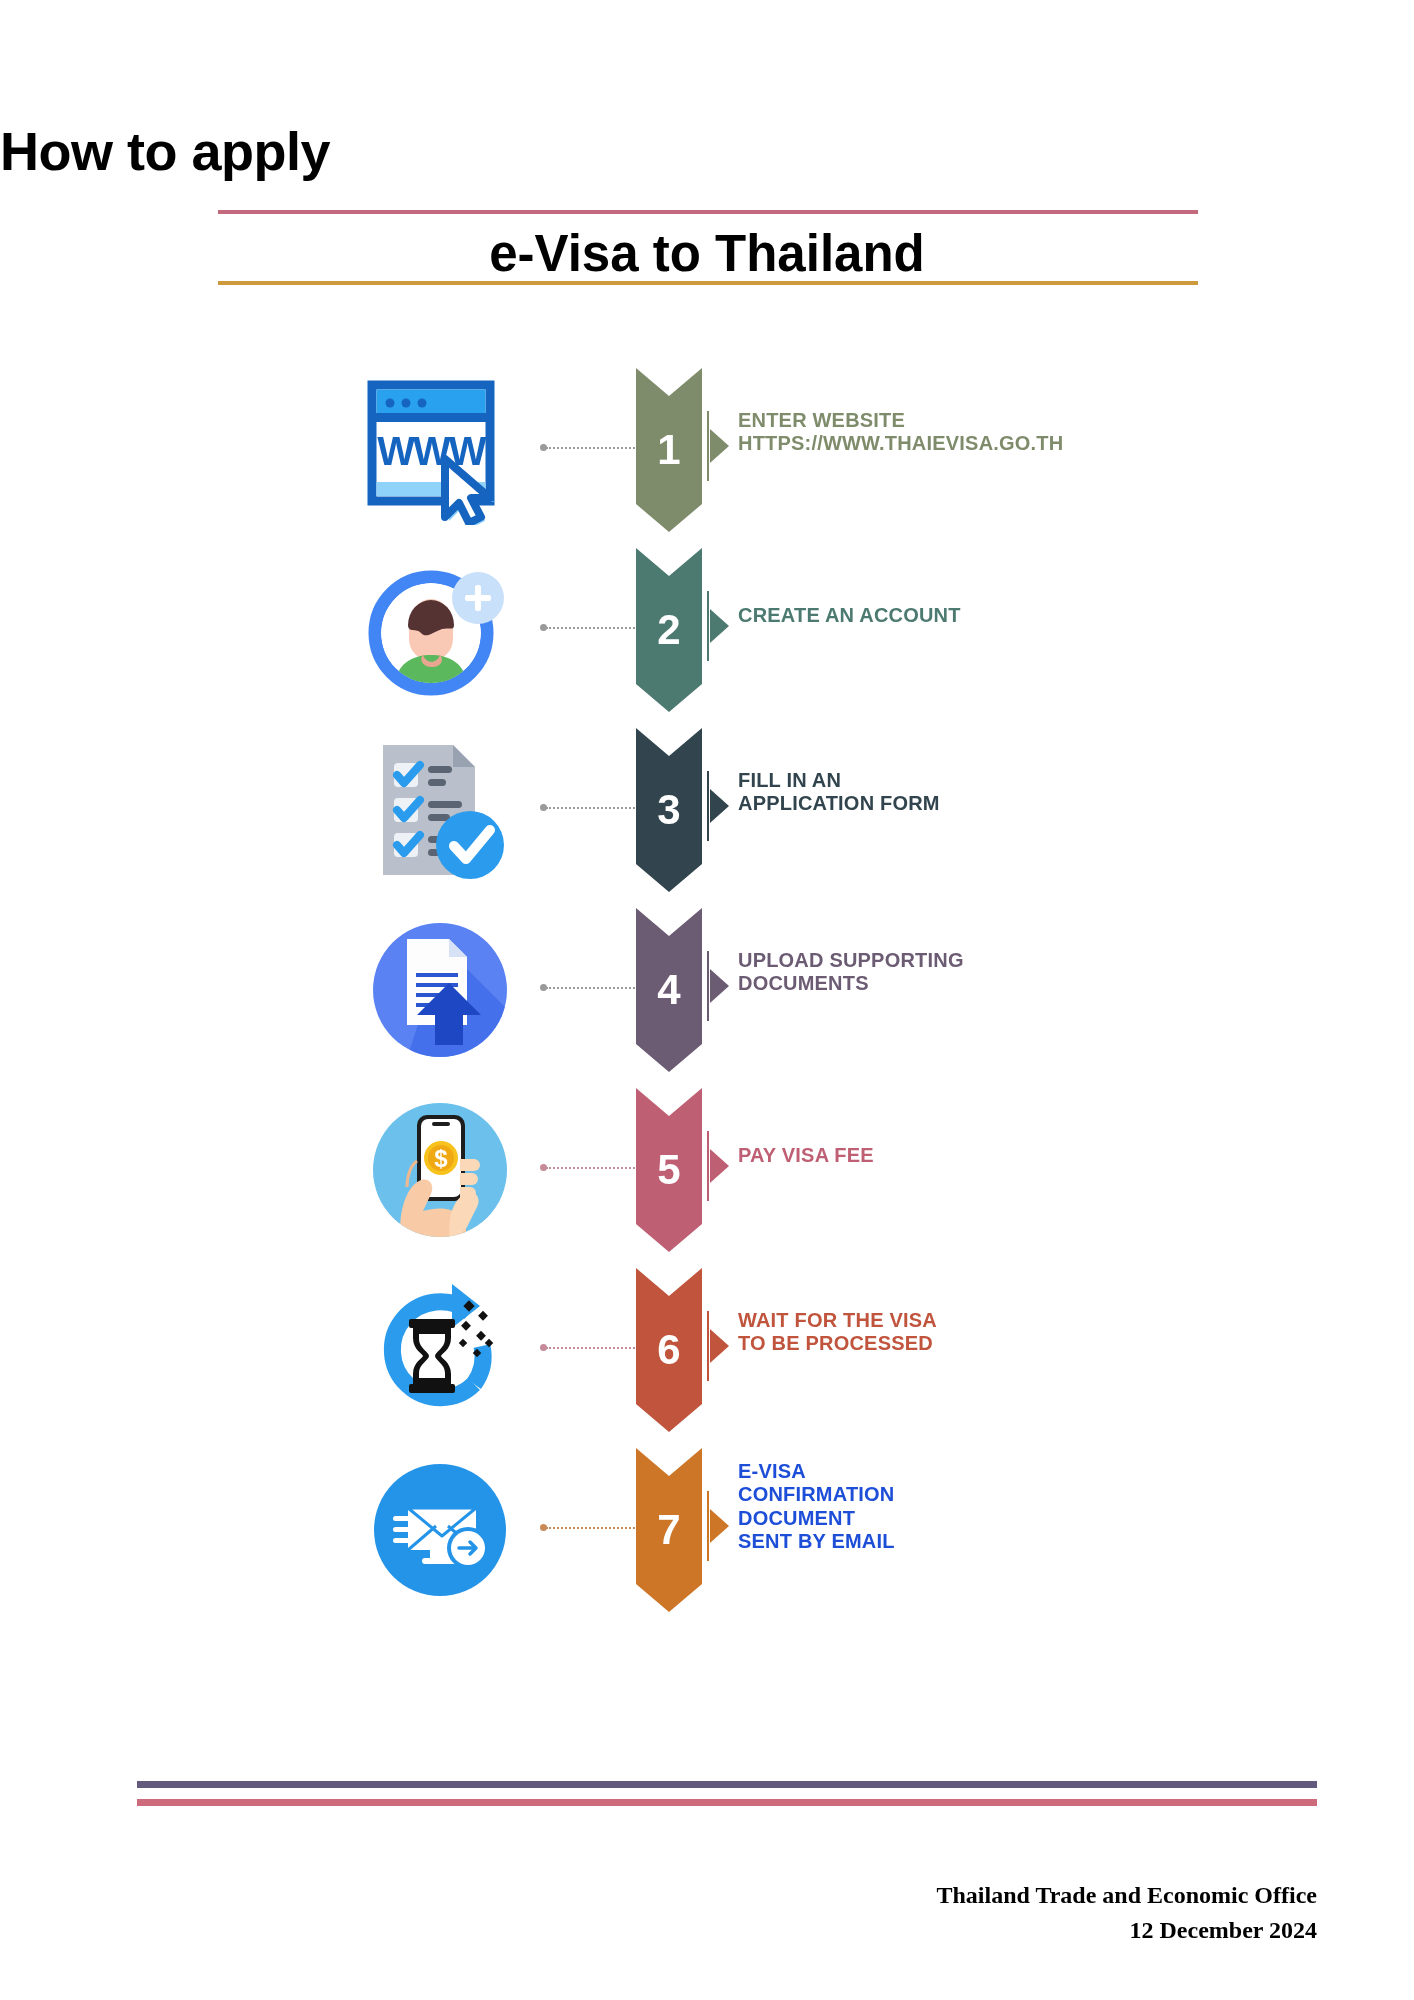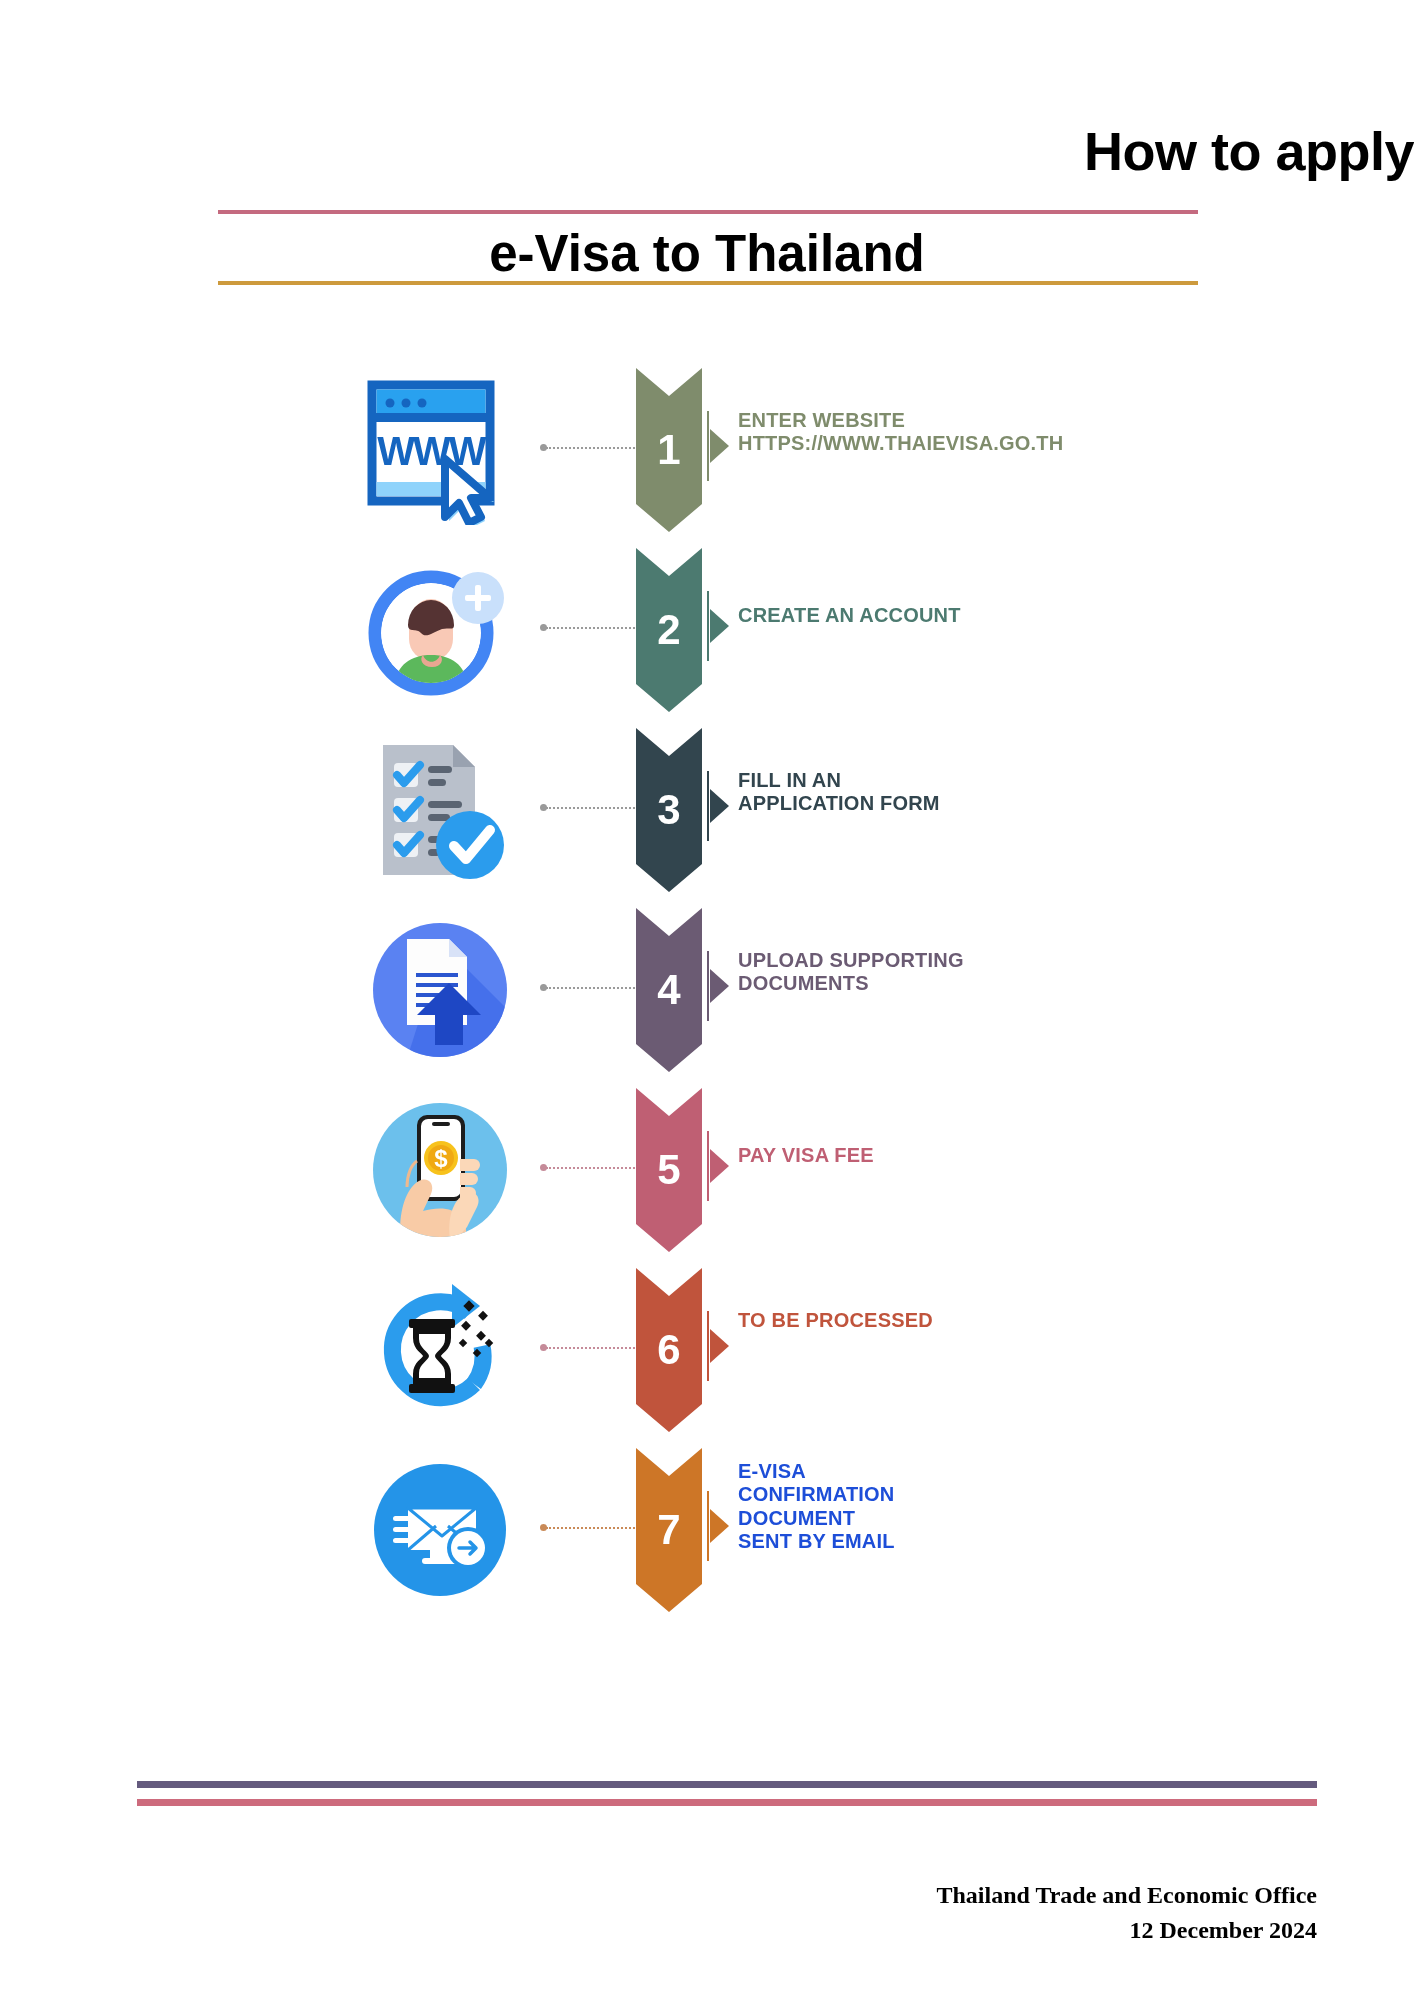--- a/index.html
+++ b/index.html
@@ -19,21 +19,21 @@
   #header {
     position: absolute;
     left: 0; top: 0;
     width: 1414px;
     height: 300px;
   }
   #title {
     position: absolute;
     left: 0; top: 124px;
     width: 1414px;
-    text-align: right;
+    text-align: left;
     font-size: 54px;
     font-weight: bold;
     color: #000000;
     letter-spacing: -0.5px;
     line-height: 1;
   }
   #rule-top {
     position: absolute;
     left: 218px; top: 210px;
     width: 980px;
@@ -408,20 +408,21 @@
       <svg width="66" height="164" viewBox="0 0 66 164" preserveAspectRatio="none">
         <polygon points="0,0 33,28 66,0 66,136 33,164 0,136" fill="#c0543c"></polygon>
       </svg>
       <div class="num" style="top:61px;">6</div>
     </div>
     <div class="marker" style="top:51px;">
       <div class="bar" style="background:#c0543c;"></div>
       <div class="tri" style="border-left:19px solid #c0543c;"></div>
     </div>
     <div class="label" style="top:49px;color:#c0543c;">
+      <div>WAIT FOR THE VISA</div>
       <div>TO BE PROCESSED</div>
     </div>
   </div>
 
   <div class="step" style="top:1080px;height:200px;">
     <div class="icon-box" style="top:8px;height:164px;">
       <svg width="152" height="152" viewBox="0 0 152 152">
         <circle cx="76" cy="76" r="66" fill="#2494e8"></circle>
         <g fill="#ffffff">
           <rect x="29" y="62" width="20" height="5" rx="2.5"></rect>

